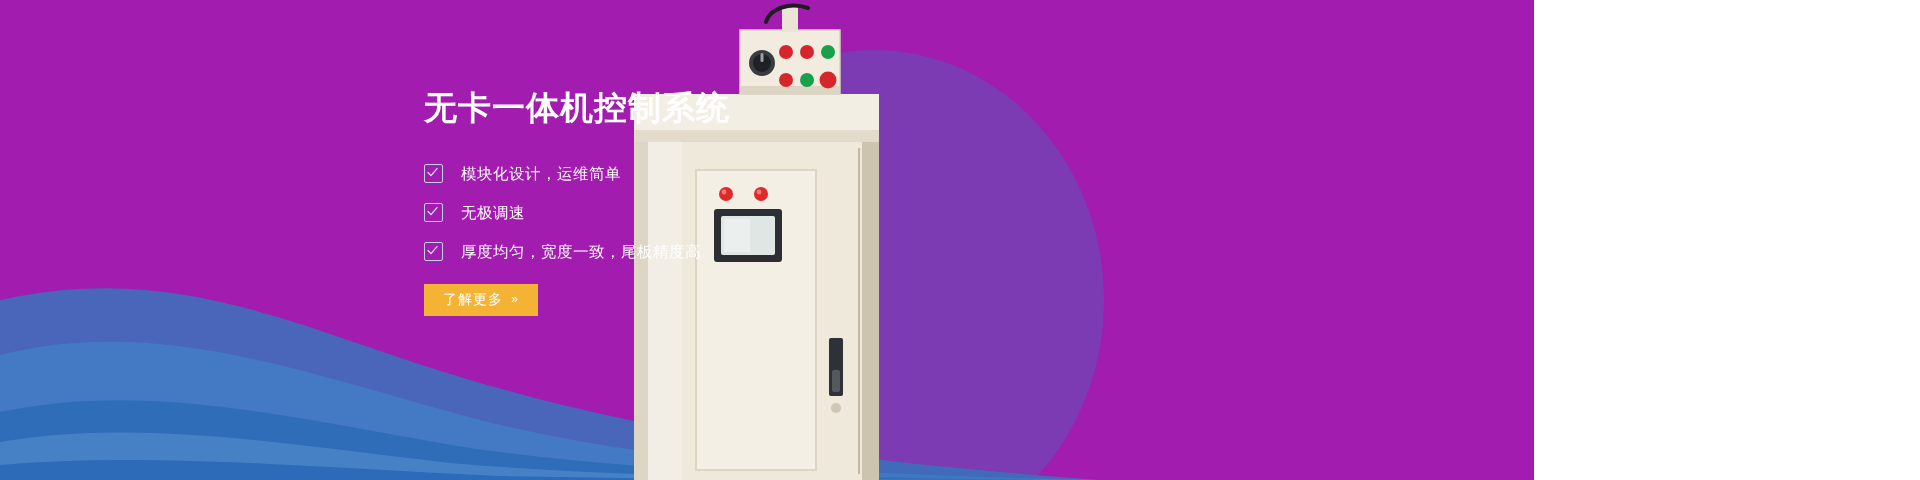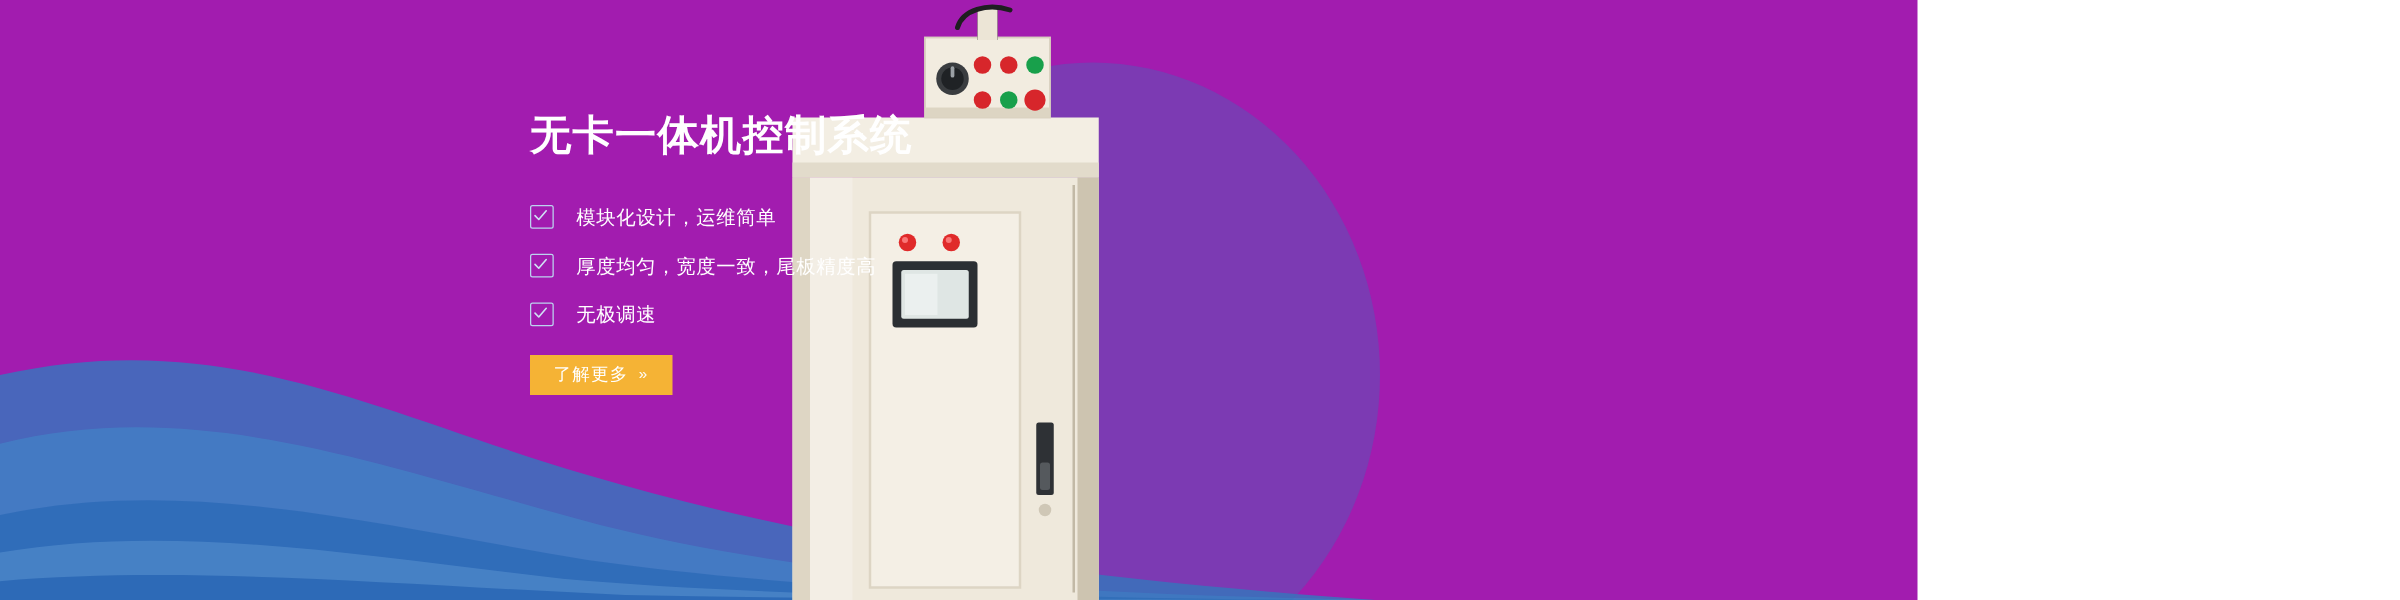--- a/index.html
+++ b/index.html
@@ -201,30 +201,30 @@
         </span>
         <span class="feature-text">模块化设计，运维简单</span>
       </li>
 
       <li class="feature-item">
         <span class="check-box">
           <svg width="11" height="11" viewBox="0 0 11 11">
             <path d="M1,5.5 L4,8.6 L10,1.6" stroke="#cfe0f4" stroke-width="1.3" fill="none" stroke-linecap="round" stroke-linejoin="round"></path>
           </svg>
         </span>
-        <span class="feature-text">厚度均匀，宽度一致，尾板精度高</span>
+        <span class="feature-text">无极调速</span>
       </li>
 
       <li class="feature-item">
         <span class="check-box">
           <svg width="11" height="11" viewBox="0 0 11 11">
             <path d="M1,5.5 L4,8.6 L10,1.6" stroke="#cfe0f4" stroke-width="1.3" fill="none" stroke-linecap="round" stroke-linejoin="round"></path>
           </svg>
         </span>
-        <span class="feature-text">无极调速</span>
+        <span class="feature-text">厚度均匀，宽度一致，尾板精度高</span>
       </li>
 
     </ul>
 
     <div class="cta-wrap">
       <button class="cta-button">
         <span>了解更多</span>
         <span class="cta-arrow">»</span>
       </button>
     </div>

